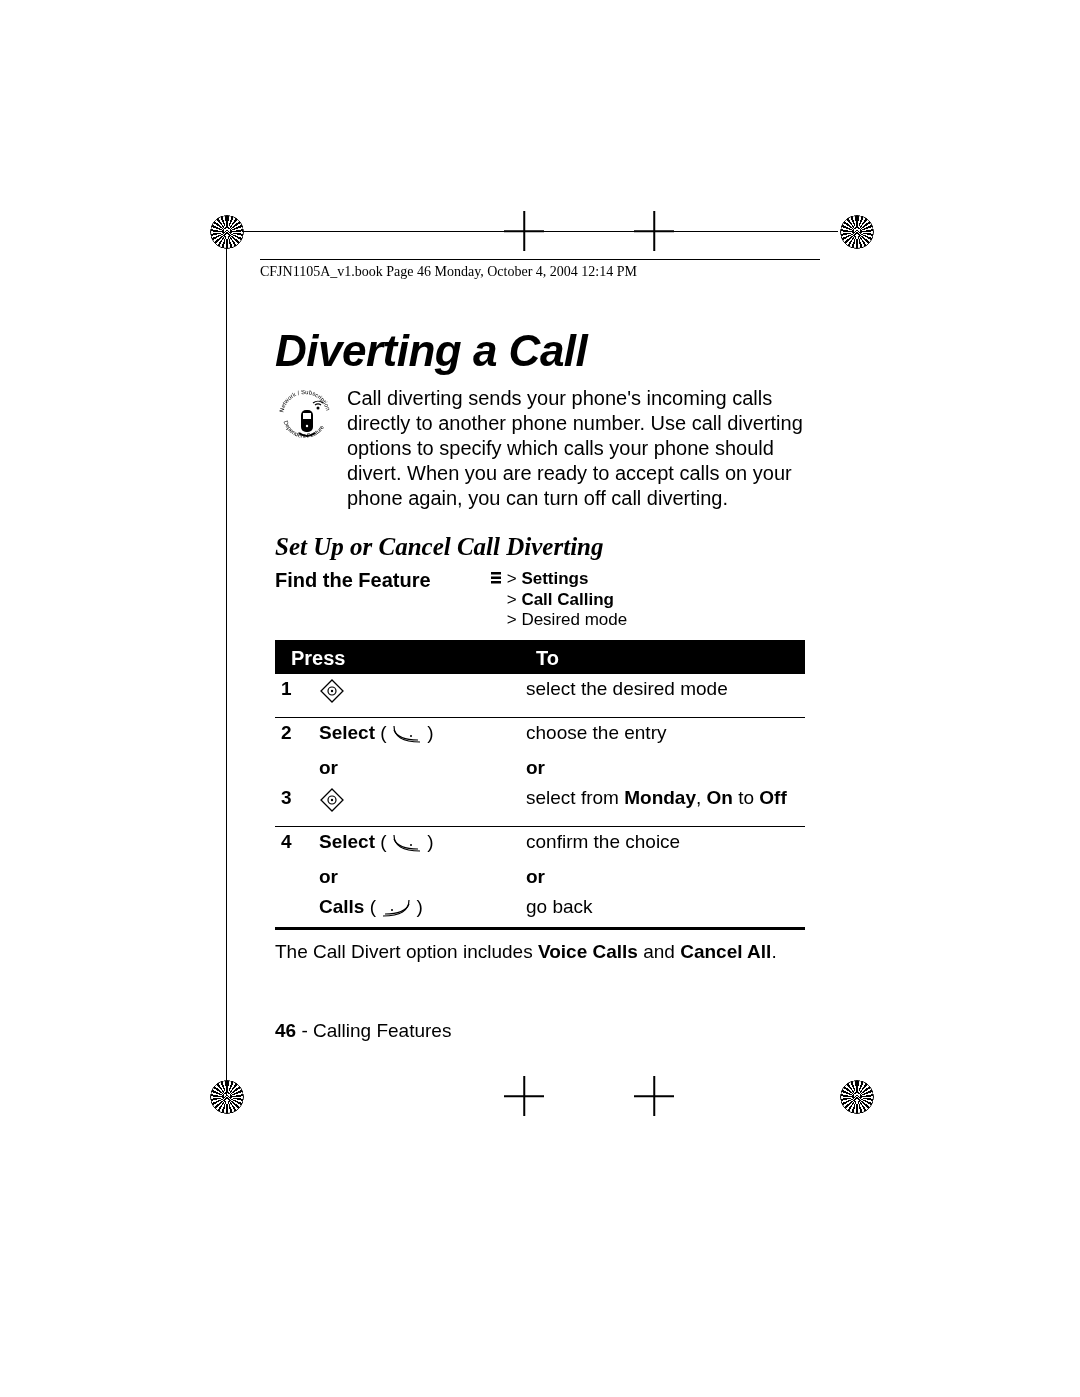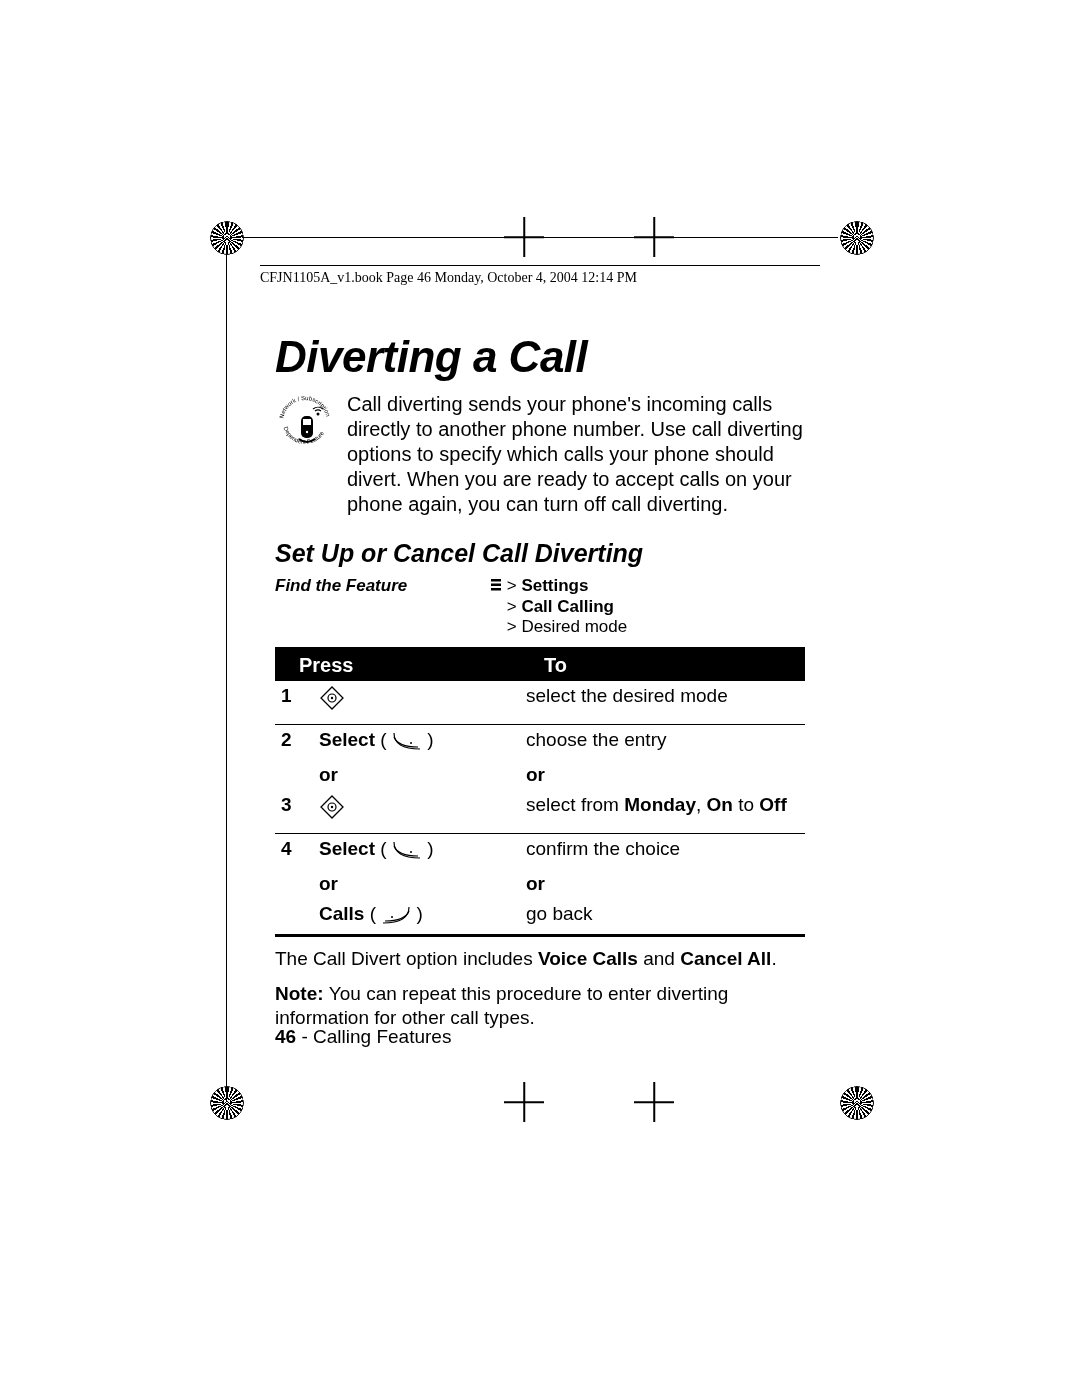--- a/index.html
+++ b/index.html
@@ -5,21 +5,21 @@
   body {
     margin: 0;
     background: #fff;
     font-family: Arial, Helvetica, sans-serif;
     color: #000;
   }
   .page {
     width: 1080px;
     height: 1252px;
     position: relative;
-    margin: 12px auto;
+    margin: 6px auto;
     background: #fff;
   }
   
   .regmark {
     position: absolute;
     width: 32px;
     height: 32px;
   }
   .regmark.circle {
     border: 1.5px solid #000;
@@ -68,21 +68,21 @@
   }
   h1.section {
     font-family: Arial, sans-serif;
     font-weight: 900;
     font-style: italic;
     font-size: 44px;
     margin: 0 0 10px 0;
     letter-spacing: -0.5px;
   }
   h2.sub {
-    font-family: Liberation Sans, sans-serif;
+    font-family: Liberation Serif, serif;
     font-weight: bold;
     font-style: italic;
     font-size: 25px;
     margin: 18px 0 8px 0;
   }
   .intro {
     font-size: 20px;
     line-height: 1.25;
     margin-bottom: 4px;
   }
@@ -93,22 +93,21 @@
   .net-icon {
     flex: 0 0 60px;
     height: 60px;
   }
   .find-row {
     display:flex;
     margin-top:6px;
   }
   .find-label {
     font-weight: 900;
-    font-style: italic;
-    font-size: 17px;
+    font-size: 20px;
     width: 215px;
   }
   .find-path {
     font-size: 17px;
   }
   .find-path .cond {
     font-family: "Arial Narrow", Arial, sans-serif;
     font-weight: bold;
     font-stretch: condensed;
   }
@@ -124,21 +123,21 @@
     border-collapse: collapse;
     margin-top: 10px;
     font-size: 19px;
     border-top: 3px solid #000;
     border-bottom: 3px solid #000;
   }
   .tbl th {
     background: #000;
     color: #fff;
     text-align: left;
-    padding: 4px 24px;
+    padding: 4px 16px;
     font-size: 20px;
     font-weight: bold;
   }
   .tbl td {
     padding: 4px 6px 4px 6px;
     vertical-align: top;
   }
   .tbl tr.sep td {
     border-bottom: 1px solid #000;
     padding-bottom: 8px;
@@ -322,22 +321,19 @@
                 </svg></span> )
         </td>
         <td>go back</td>
       </tr>
     </tbody>
       </table>
 
     <p class="body-p">
       <span>The Call Divert option includes </span><span class="cond">Voice Calls</span><span> and </span><span class="cond">Cancel All</span><span>.</span>
     </p>
-    <p class="body-p">
-      <b>Note: </b><span>You can repeat this procedure to enter diverting information for other call types.</span>
-    </p>
   </div>
 
   <div class="footer">
     <b>46</b><span> - </span><span>Calling Features</span>
   </div>
 
 </div>
 
 </body></html>

